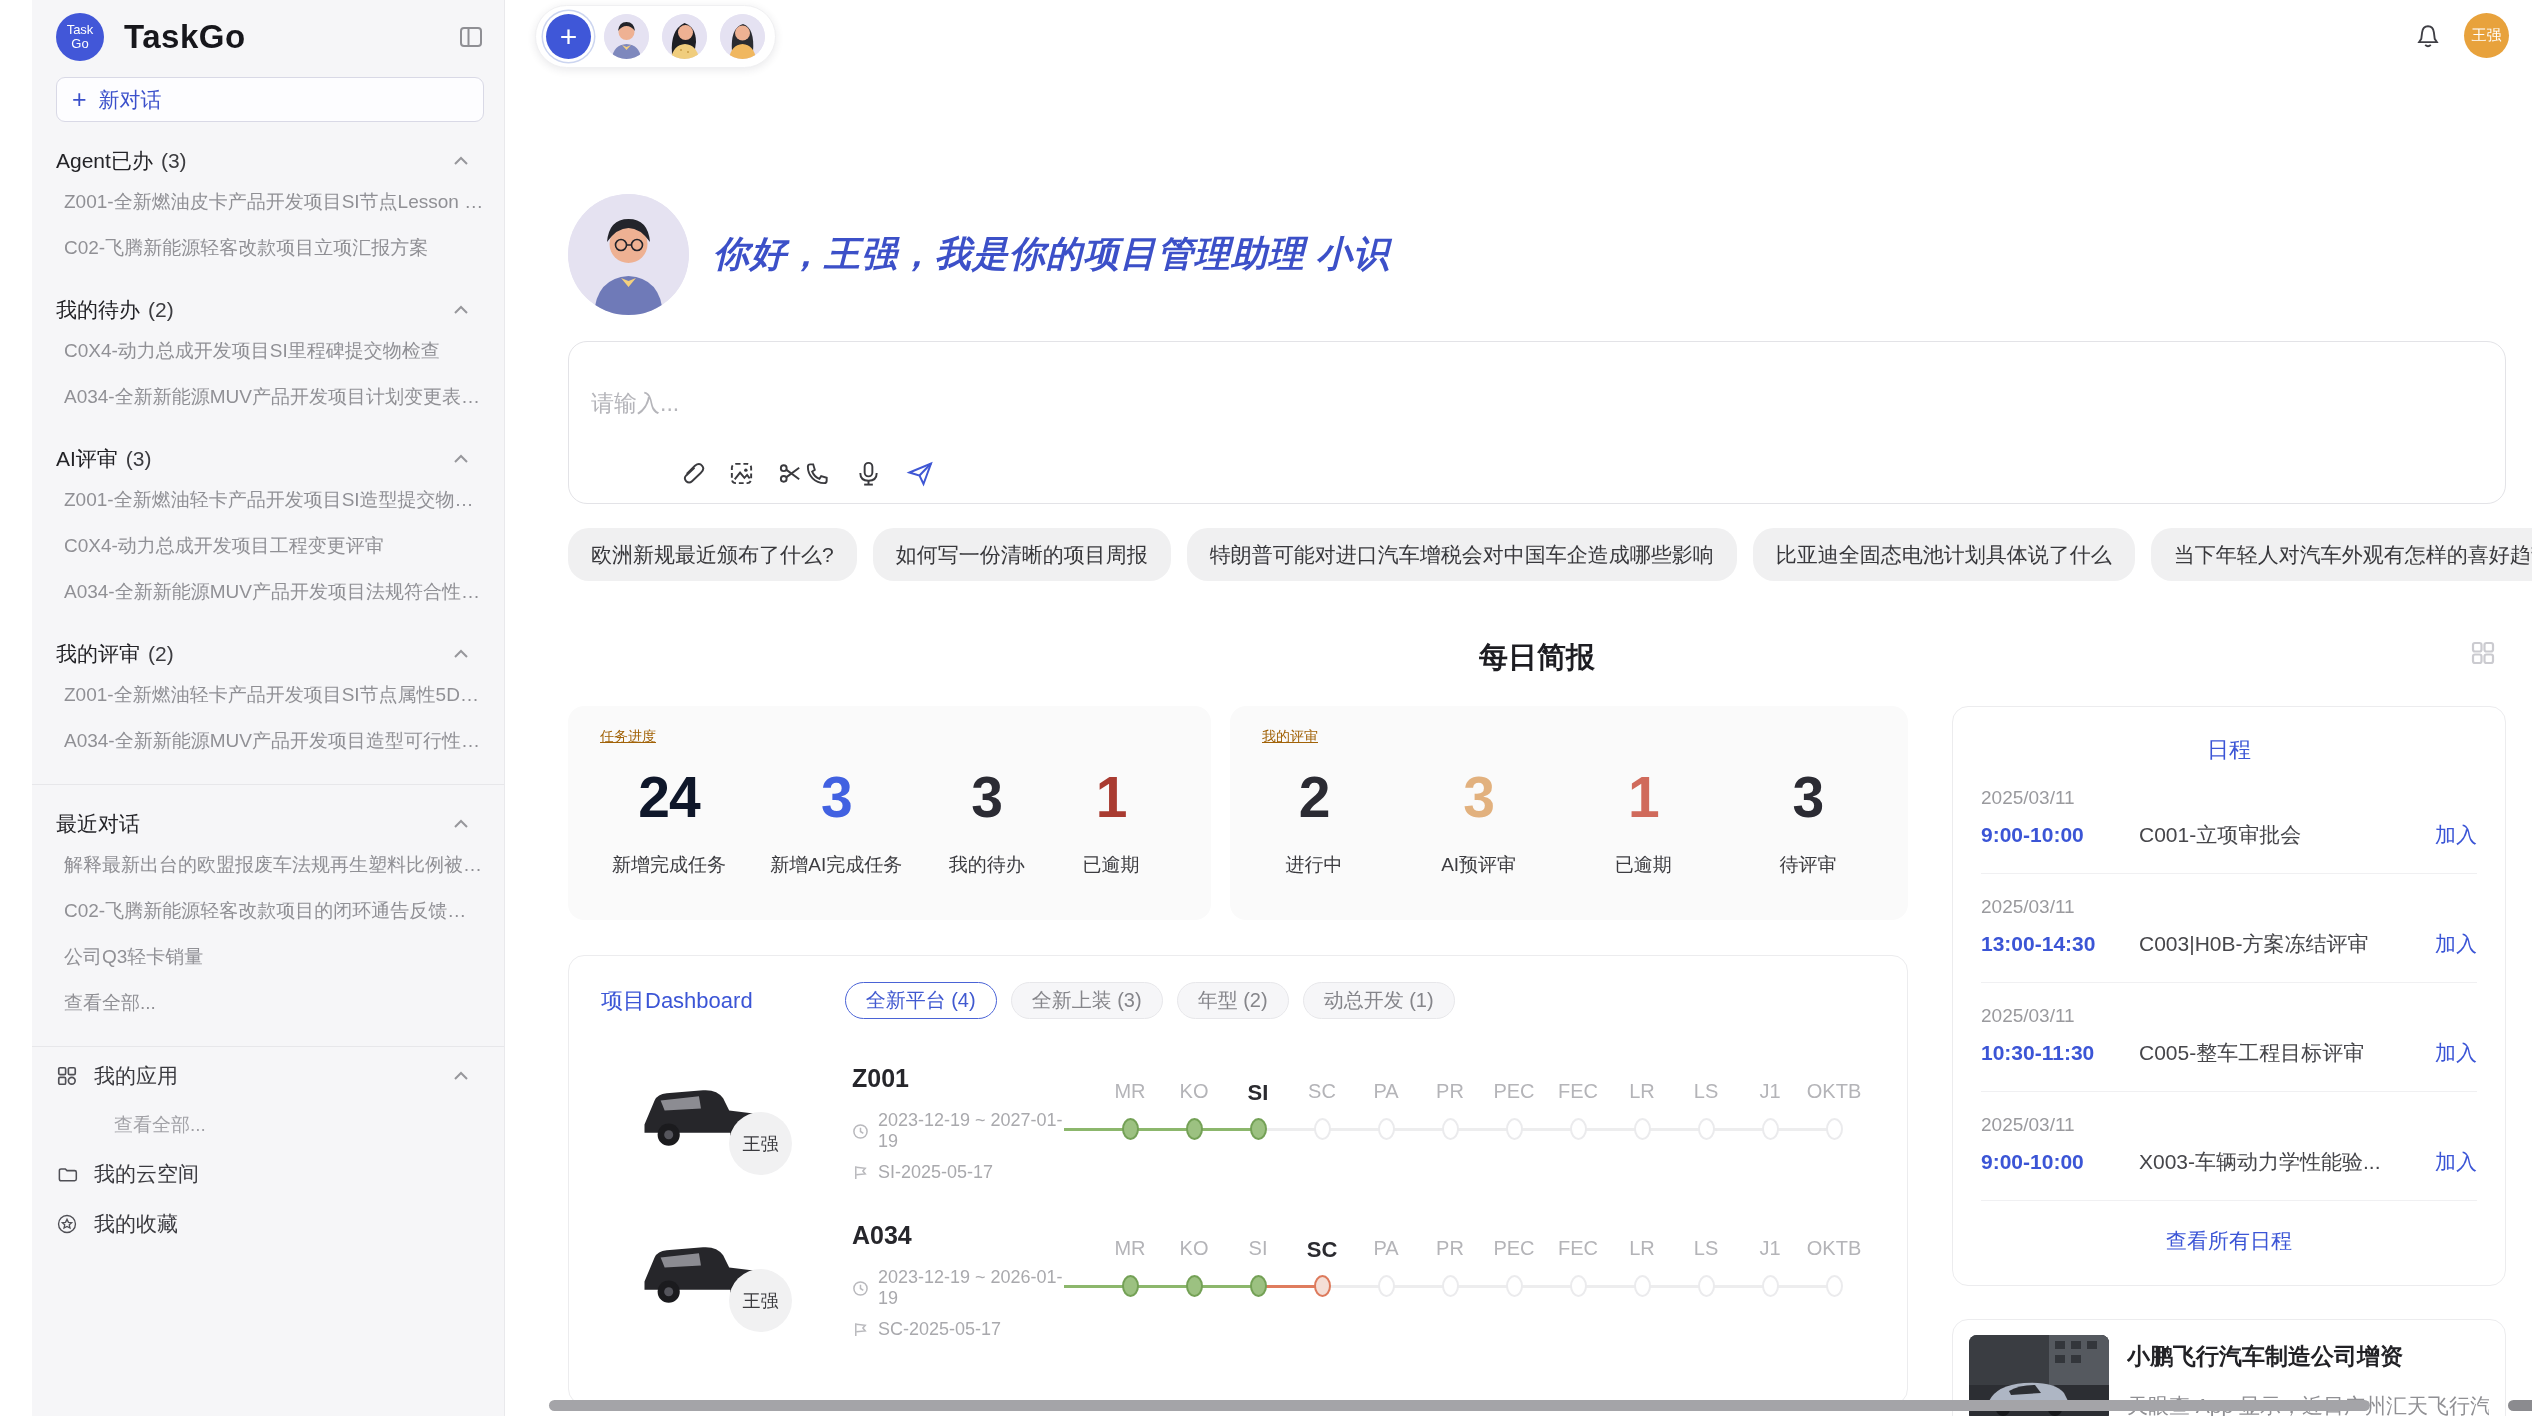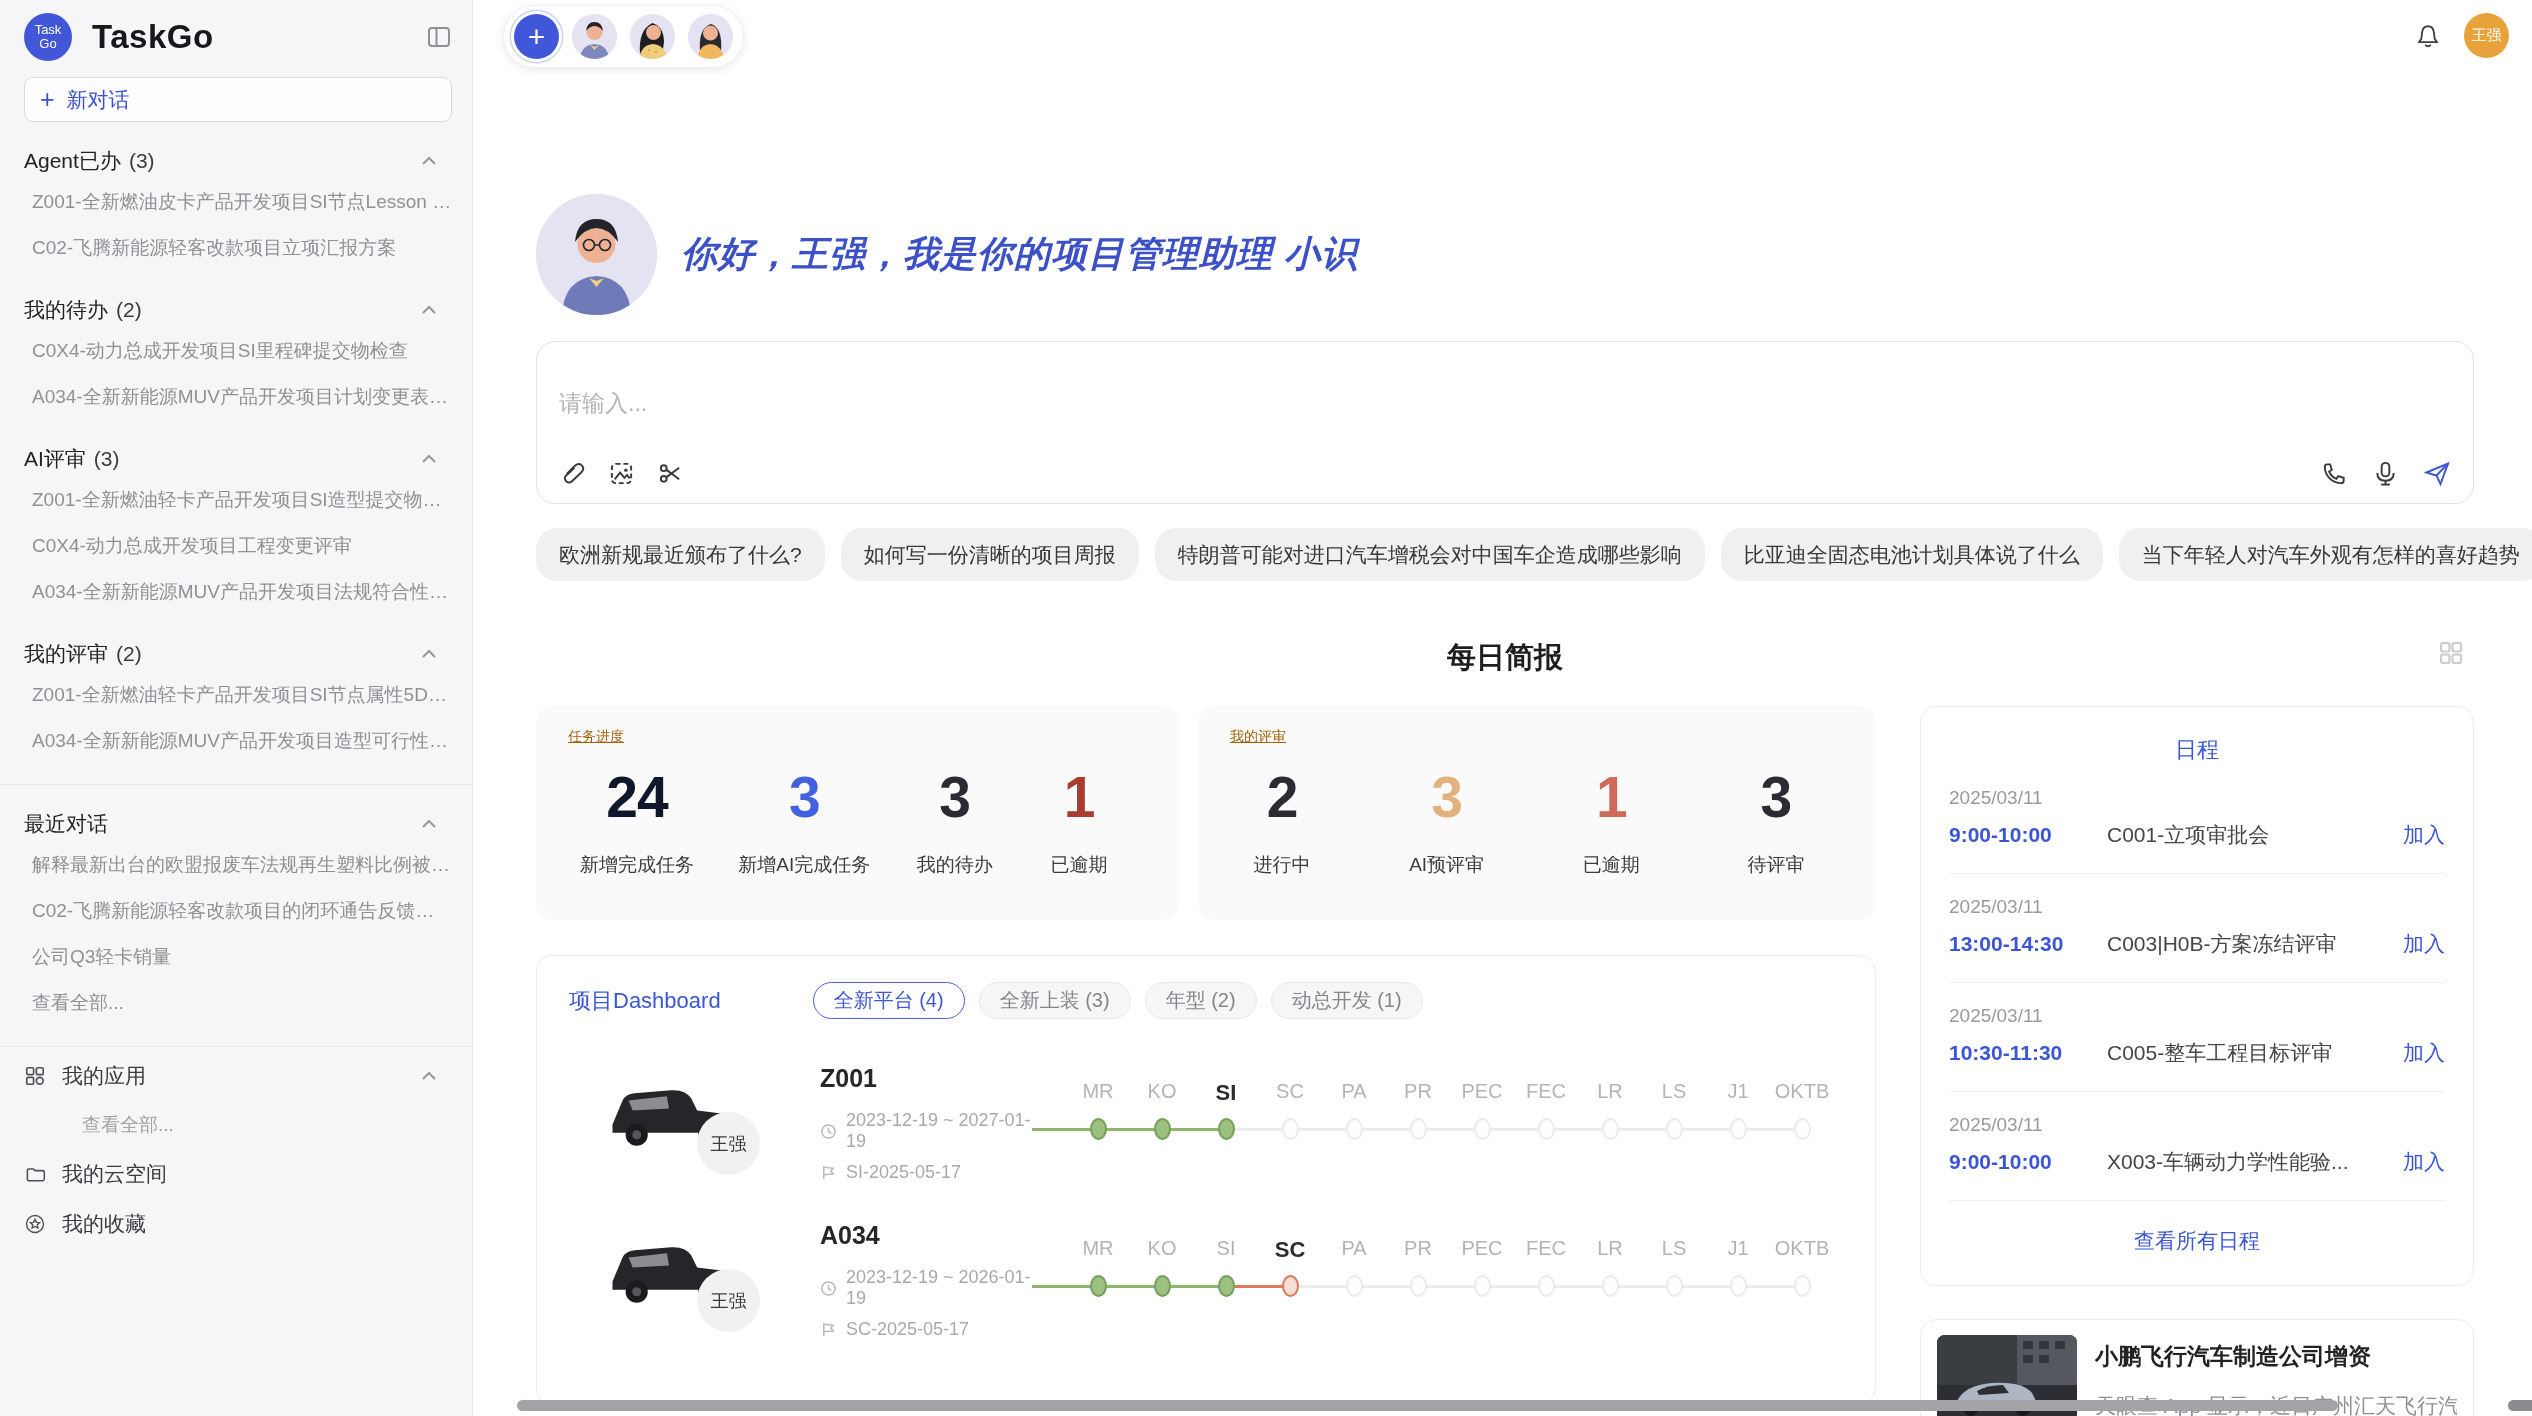--- a/index.html
+++ b/index.html
@@ -1,18 +1,18 @@
 <!DOCTYPE html>
 <html><head>
 <meta charset="utf-8">
 <style>
   * { margin:0; padding:0; box-sizing:border-box; }
   html,body { width:2532px; height:1416px; overflow:hidden; background:#fff;
     font-family:"Liberation Sans", sans-serif; color:#2a2a2e; }
-  .app { display:flex; width:2532px; height:1416px; }
+  .app { display:flex; width:2532px; height:1416px;padding-left:32px; }
 
   
   .sidebar { width:473px; height:100%; background:#f6f6f8; border-right:1px solid #e9e9ec;
     padding:11px 20px 0 24px; flex-shrink:0; overflow:hidden; position:relative; }
   .sb-head { display:flex; align-items:center; height:52px; }
   .logo { width:48px; height:48px; border-radius:50%; background:#4257d8; color:#fff;
     display:flex; flex-direction:column; align-items:center; justify-content:center;
     font-size:13px; line-height:14px; font-weight:500; }
   .app-title { font-size:33px; font-weight:700; color:#17171c; margin-left:20px; letter-spacing:.5px; }
   .collapse-btn { margin-left:auto; color:#8f8f94; cursor:pointer; display:flex; }
@@ -49,21 +49,21 @@
     font-size:15px; display:flex; align-items:center; justify-content:center; cursor:pointer; }
 
   .content { position:absolute; top:73px; left:63px; width:1938px; }
 
   .greeting { margin-top:121px; display:flex; align-items:center; }
   .greet-avatar { width:121px; height:121px; border-radius:50%; background:#e5e2f1; overflow:hidden; flex-shrink:0; }
   .greet-text { margin-left:24px; font-size:36px; font-weight:700; font-style:italic;
     color:#3c50c8; letter-spacing:1px; }
 
   .input-card { margin-top:26px; height:163px; border:1px solid #e3e3e7; border-radius:19px;
-    background:#fff; padding:20px 22px 16px 22px; display:flex; flex-direction:column; cursor:text; }
+    background:#fff; padding:20px 22px 16px 22px; display:flex; cursor:text; }
   .input-placeholder { margin-top:26px; font-size:23px; color:#b5b5ba; }
   .input-actions { margin-top:auto; display:flex; align-items:center; }
   .input-actions .left { display:flex; gap:22px; color:#3a3a3e; }
   .input-actions .right { margin-left:auto; display:flex; gap:24px; align-items:center; color:#3a3a3e; }
   .icon-btn { cursor:pointer; display:flex; }
   .send { color:#3f57d4; }
 
   .chips { margin-top:24px; display:flex; gap:16px; }
   .chip { height:53px; background:#f0f0f1; border-radius:21px; border:none; padding:0 23px;
     font-size:21px; color:#38383c; display:flex; align-items:center; white-space:nowrap;

